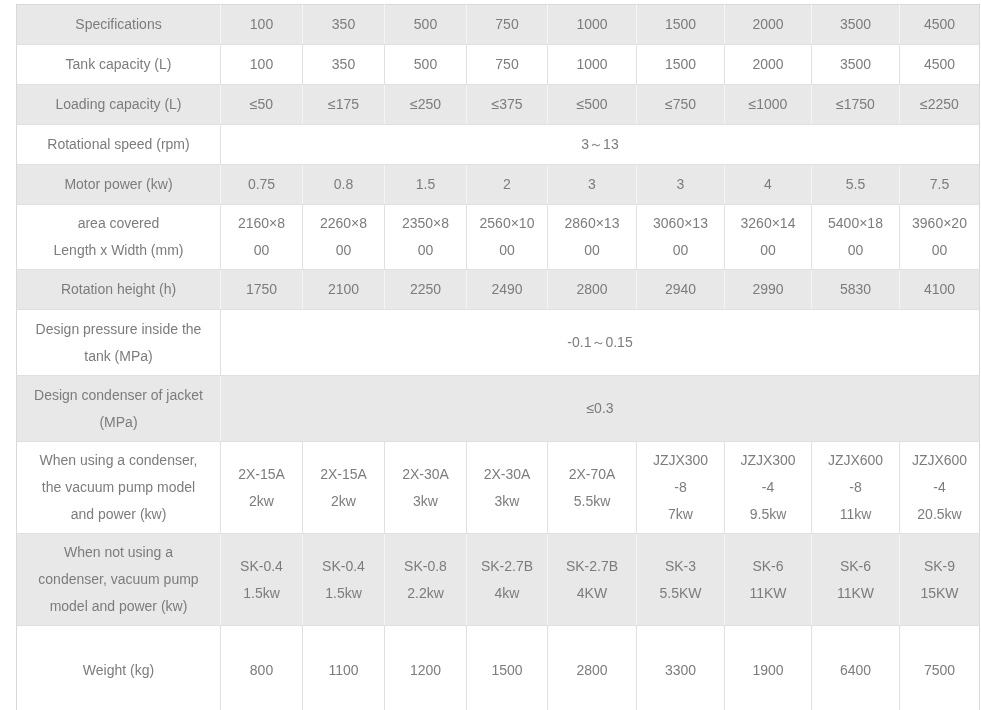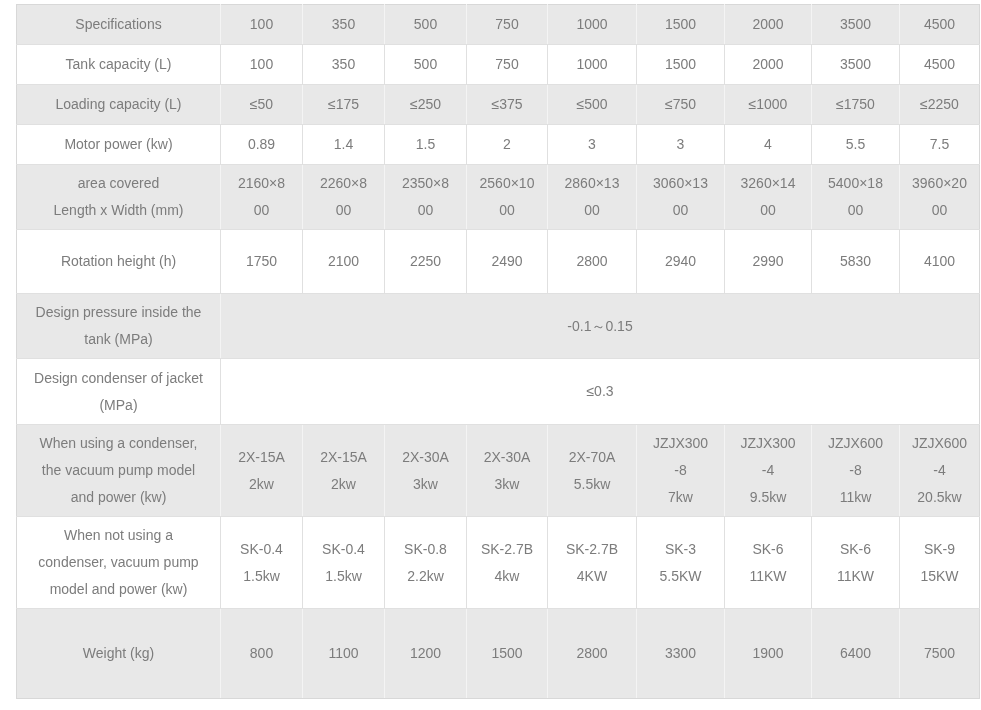--- a/index.html
+++ b/index.html
@@ -108,23 +108,27 @@
           <td>≤175</td>
           <td>≤250</td>
           <td>≤375</td>
           <td>≤500</td>
           <td>≤750</td>
           <td>≤1000</td>
           <td>≤1750</td>
           <td>≤2250</td>
         </tr>
         <tr>
+          <td>Rotational speed (rpm)</td>
+          <td colspan="9">3～13</td>
+        </tr>
+        <tr>
           <td>Motor power (kw)</td>
-          <td>0.89</td>
-          <td>1.4</td>
+          <td>0.75</td>
+          <td>0.8</td>
           <td>1.5</td>
           <td>2</td>
           <td>3</td>
           <td>3</td>
           <td>4</td>
           <td>5.5</td>
           <td>7.5</td>
         </tr>
         <tr>
           <td>area covered

